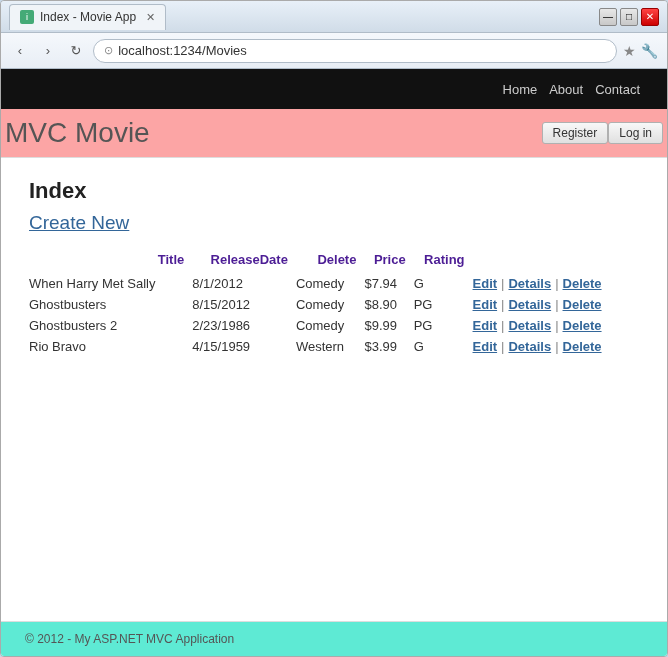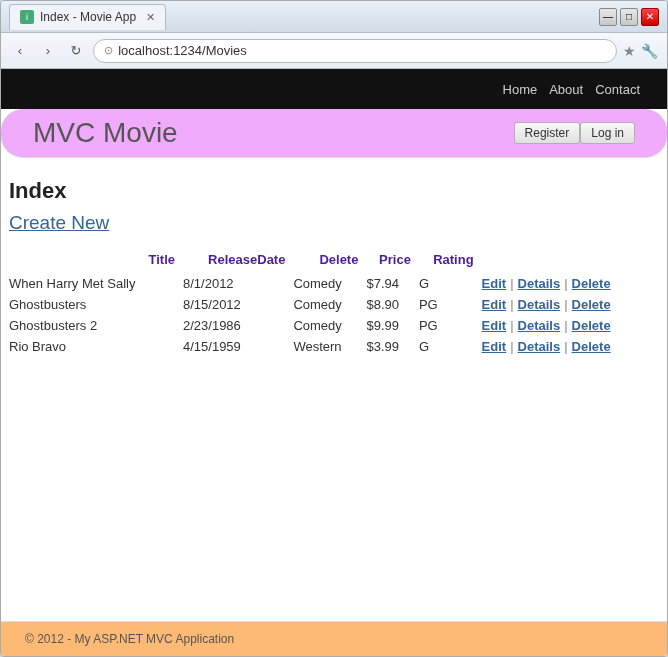--- a/index.html
+++ b/index.html
@@ -121,27 +121,26 @@
       gap: 12px;
     }
     .app-nav-link {
       color: #ccc;
       font-size: 13px;
       text-decoration: none;
       cursor: pointer;
     }
 
     .app-subheader {
-      background: #f0abfc;
-      padding: 8px 32px;
+      background: #fca5a5;
+      padding: 8px 4px;
       display: flex;
       align-items: center;
       justify-content: space-between;
       border-bottom: 1px solid #ddd;
-      border-radius: 22px;
     }
     .app-brand {
       font-size: 28px;
       color: #555;
       font-weight: normal;
     }
     .auth-buttons {
       display: flex;
       align-items: flex-start;
     }
@@ -150,21 +149,21 @@
       font-size: 12px;
       border: 1px solid #b0b0b0;
       background: linear-gradient(to bottom, #f8f8f8, #e0e0e0);
       cursor: pointer;
       border-radius: 3px;
       color: #333;
     }
 
     
     .main-content {
-      padding: 20px 8px;
+      padding: 20px 28px;
       flex: 1;
       background: white;
       overflow-y: auto;
     }
 
     h1.page-title {
       font-size: 22px;
       font-weight: bold;
       color: #222;
       margin-bottom: 8px;
@@ -211,21 +210,21 @@
     .action-sep {
       color: #888;
     }
 
     
     .app-footer {
       padding: 10px 24px;
       font-size: 12px;
       color: #555;
       border-top: 1px solid #ddd;
-      background: #fdba74;
+      background: #5eead4;
     }
   </style>
 </head>
 <body>
 
 <div class="browser-window">
 
   <div class="title-bar">
     <div class="tab">
       <div class="tab-favicon">i</div>

